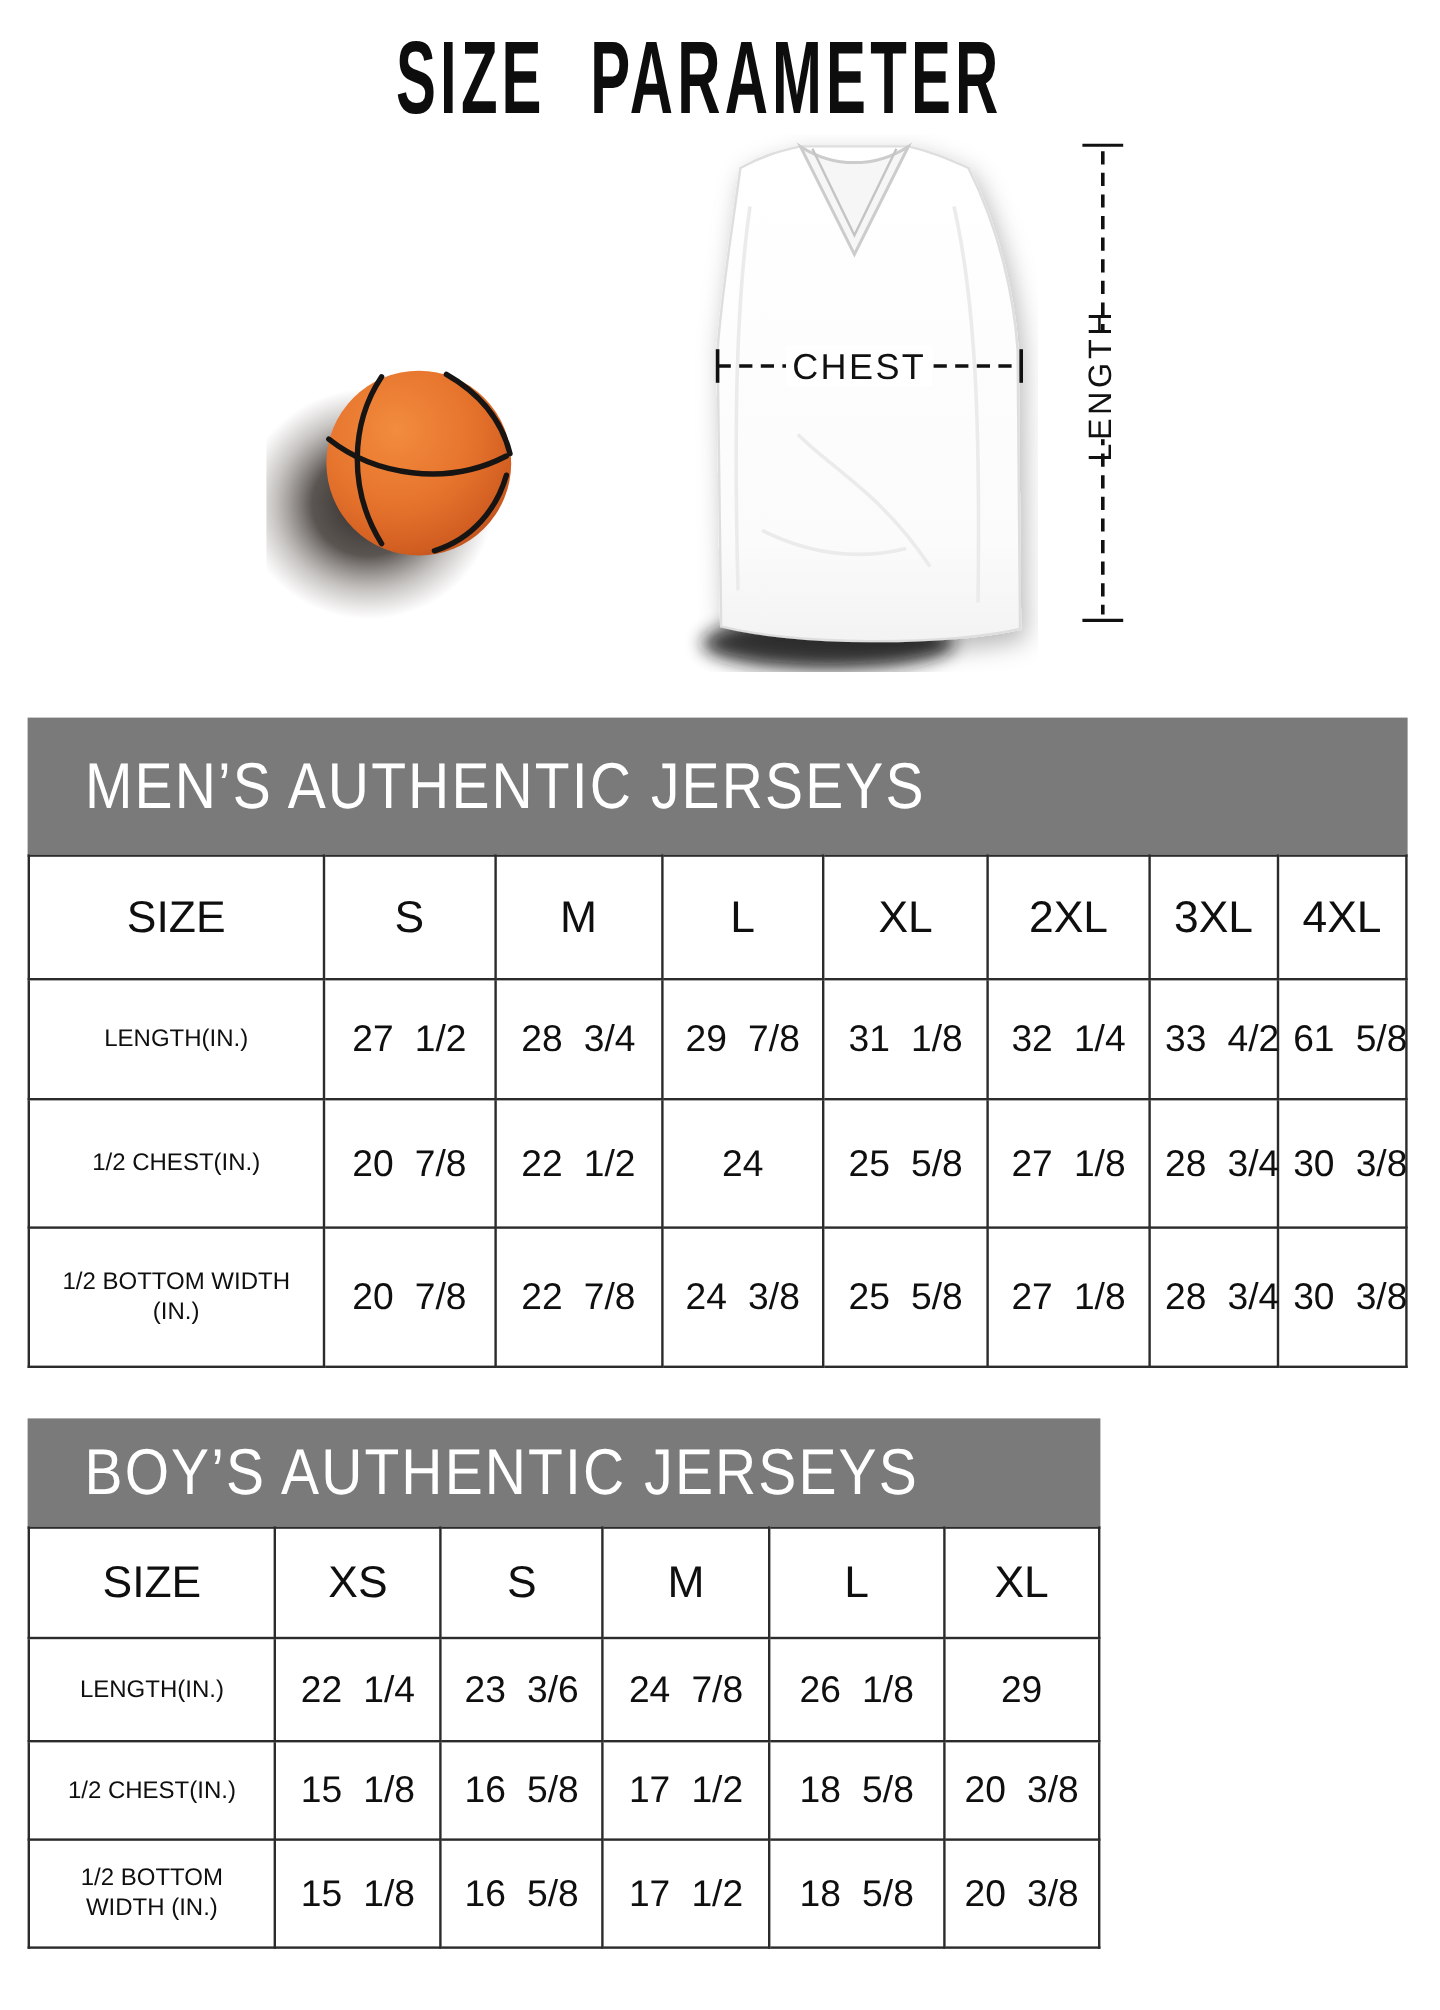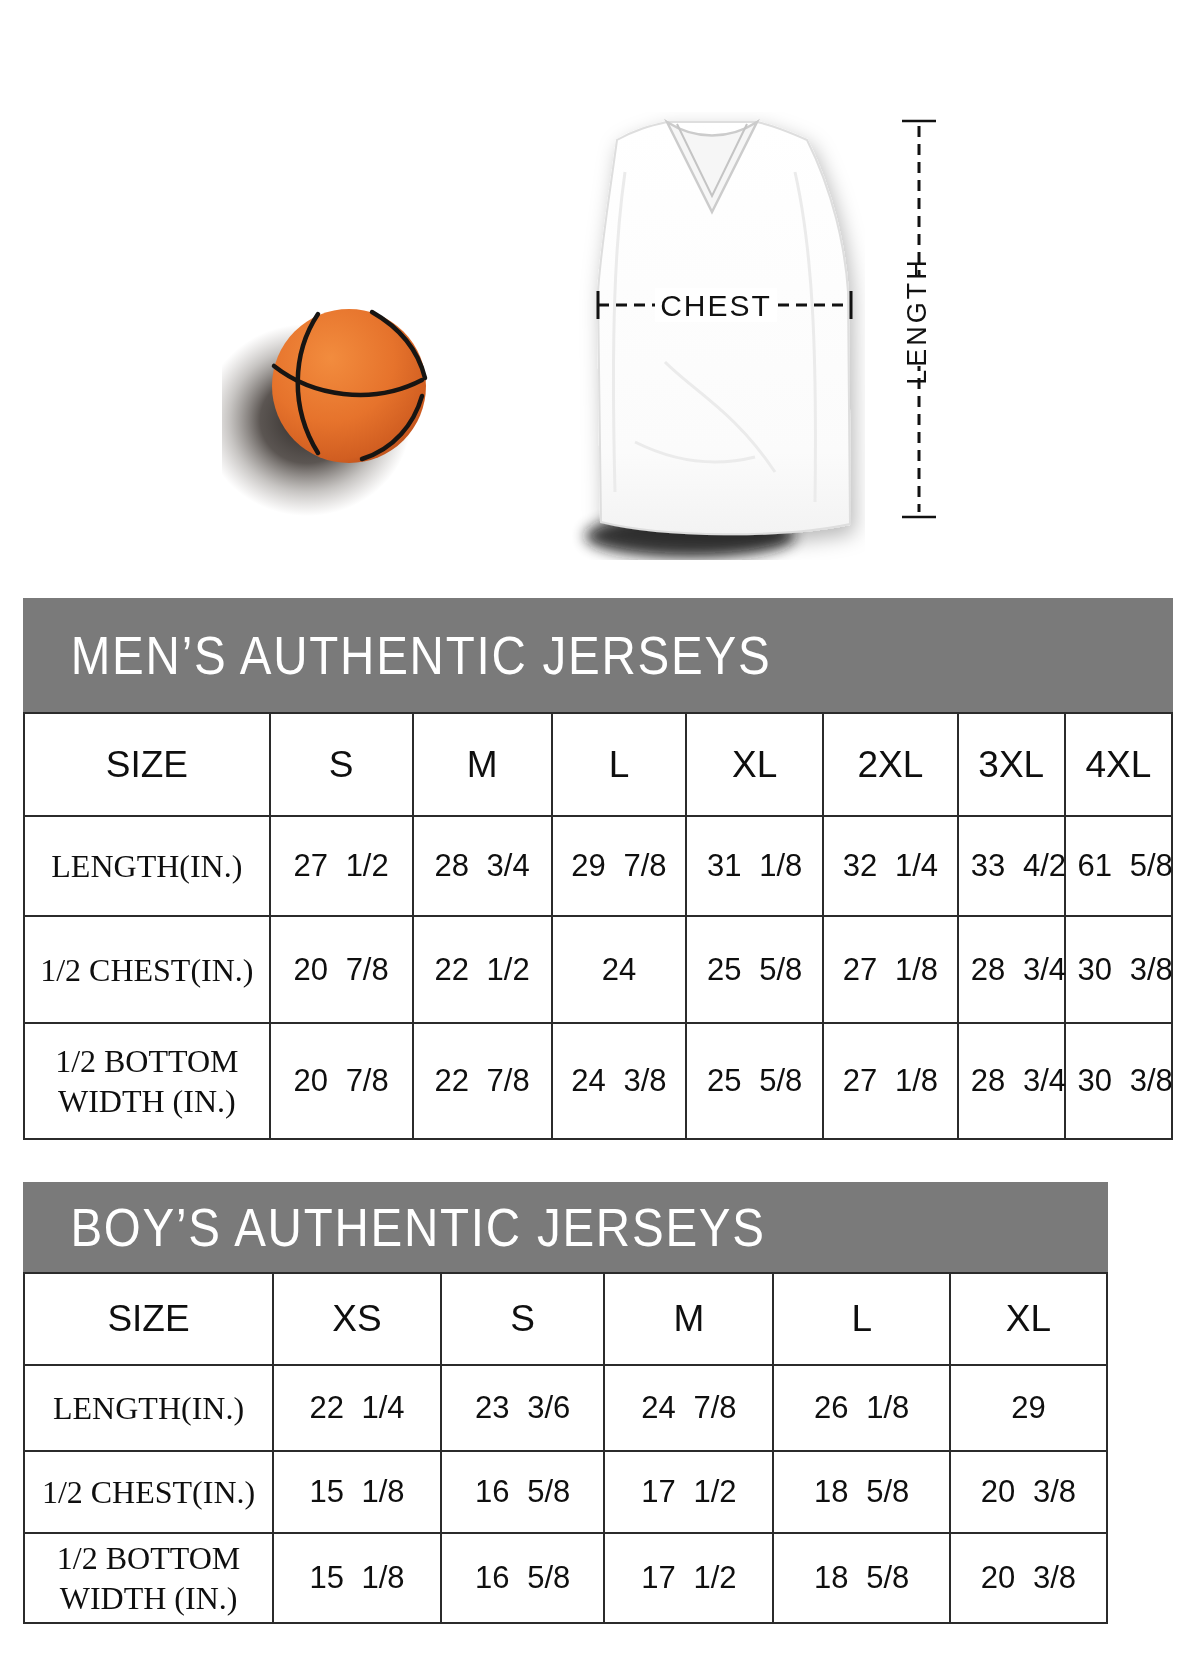--- a/index.html
+++ b/index.html
@@ -13,46 +13,49 @@
         white-space:nowrap;}
 
   
   .ball-svg{position:absolute;left:222px;top:248px;}
   .jersey-svg{position:absolute;left:545px;top:112px;}
   .length-svg{position:absolute;left:896px;top:118px;}
 
   
   .table-block{position:absolute;left:23px;}
   .mens-block{top:598px;width:1150px;}
-  .boys-block{top:1182px;width:1085px;}
+  .boys-block{top:1182px;width:894px;}
   .band{background:#7a7a7a;display:flex;align-items:center;justify-content:flex-start;}
   .mens-block .band{height:114px;}
   .boys-block .band{height:90px;}
   .band span{display:inline-block;color:#fff;font-size:54px;letter-spacing:2px;
         transform:scaleX(0.88);white-space:nowrap;}
   table.size-table{border-collapse:collapse;table-layout:fixed;width:100%;background:#fff;}
   table.size-table th,table.size-table td{border:2px solid #2b2b2b;text-align:center;
         vertical-align:middle;padding:0 12px;font-weight:400;color:#0f0f0f;}
   table.size-table thead th{font-size:37px;}
-  table.size-table tbody th{font-size:32px;line-height:1.25;font-family:Liberation Serif, serif;}
+  table.size-table tbody th{font-size:20px;line-height:1.25;}
   table.size-table tbody td{font-size:31px;word-spacing:9px;white-space:nowrap;}
   .mens  thead tr{height:103px;}
   .mens  tbody tr:nth-child(1){height:100px;}
   .mens  tbody tr:nth-child(2){height:107px;}
   .mens  tbody tr:nth-child(3){height:116px;}
   .boys  thead tr{height:92px;}
   .boys  tbody tr:nth-child(1){height:86px;}
   .boys  tbody tr:nth-child(2){height:82px;}
   .boys  tbody tr:nth-child(3){height:90px;}
 </style>
 </head>
 <body>
 
 <div class="page">
 
+  <div class="page-title">
+    <span>SIZE PARAMETER</span>
+  </div>
 
   <svg class="ball-svg" width="285" height="275" viewBox="0 0 285 275">
     <defs>
       <radialGradient id="shGrad" cx="50%" cy="50%" r="50%">
         <stop offset="0%" stop-color="rgba(38,33,30,0.96)"></stop>
         <stop offset="45%" stop-color="rgba(55,48,44,0.82)"></stop>
         <stop offset="75%" stop-color="rgba(95,88,82,0.35)"></stop>
         <stop offset="100%" stop-color="rgba(120,110,105,0)"></stop>
       </radialGradient>
       <radialGradient id="ballGrad" cx="38%" cy="32%" r="75%">

